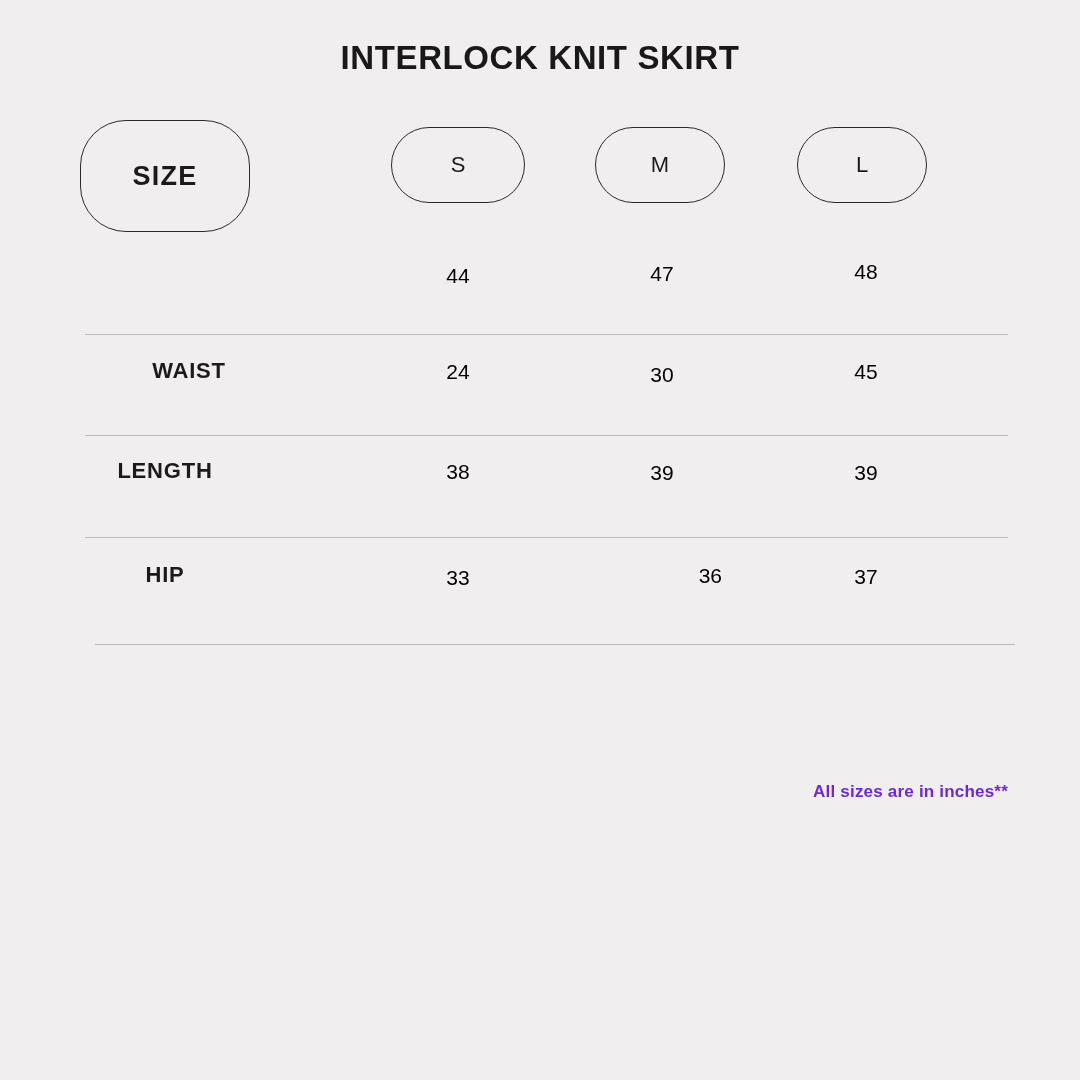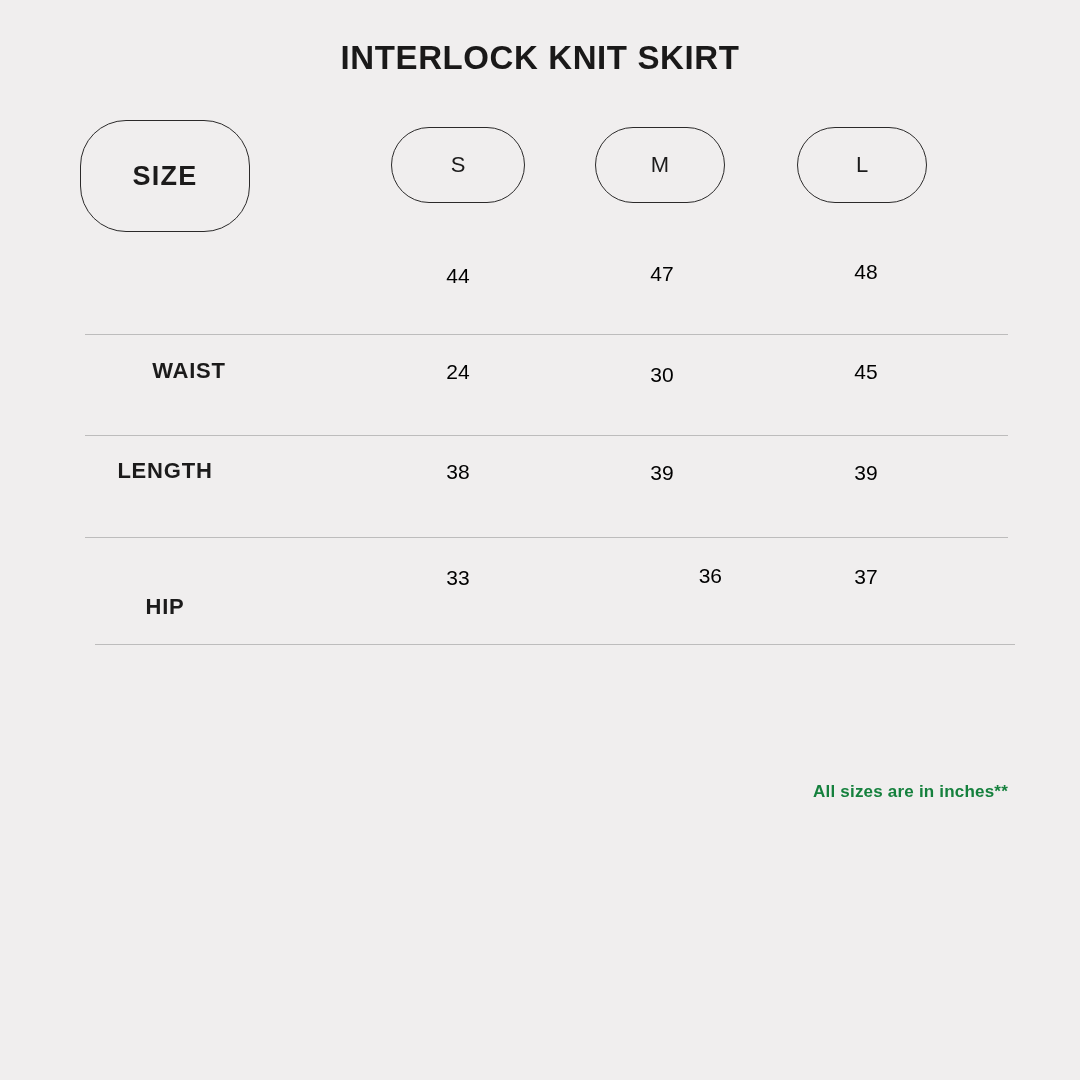--- a/index.html
+++ b/index.html
@@ -142,32 +142,32 @@
   .row-waist .label { top: 22px; margin-left: 24px; }
   .row-waist .v1 { top: 24px; }
   .row-waist .v2 { top: 27px; }
   .row-waist .v3 { top: 24px; }
 
   .row-length .label { top: 22px; }
   .row-length .v1 { top: 24px; }
   .row-length .v2 { top: 25px; }
   .row-length .v3 { top: 25px; }
 
-  .row-hip .label { top: 26px; margin-top: 32px; }
+  .row-hip .label { top: 26px; }
   .row-hip .v1 { top: 30px; }
   .row-hip .v2 { top: 28px; text-align: right; }
   .row-hip .v3 { top: 29px; }
 
   .footnote {
     position: absolute;
     right: 72px;
     top: 782px;
     font-size: 17px;
     font-weight: 600;
-    color: #15803d;
+    color: #6d28d9;
     letter-spacing: 0.2px;
   }
 </style>
 </head>
 <body>
 
 <div class="page">
 
   <div class="header">
     <div class="title">INTERLOCK KNIT SKIRT</div>

